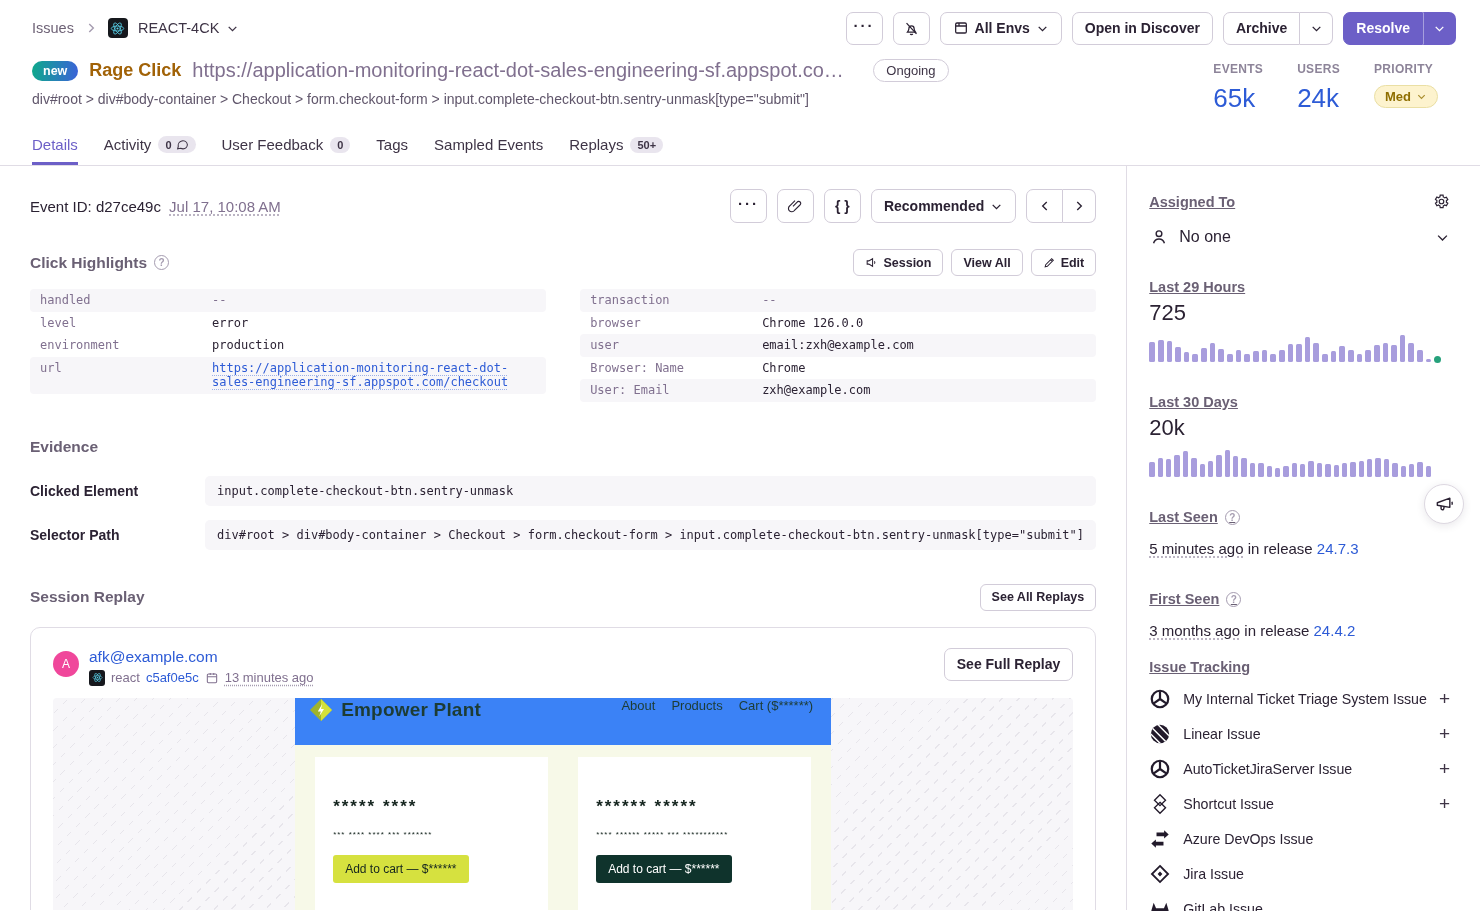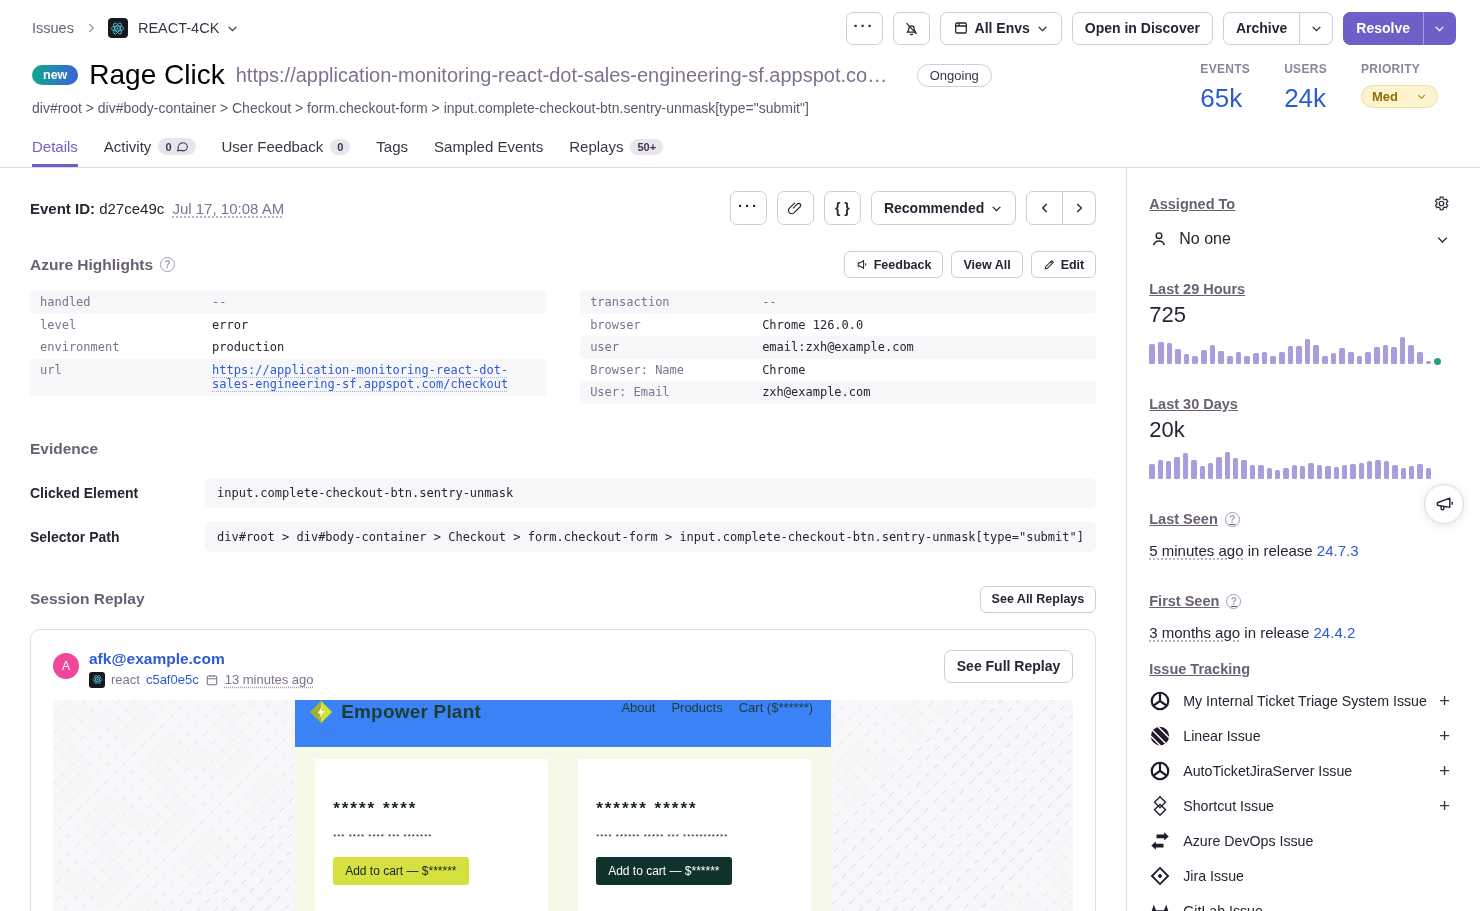--- a/index.html
+++ b/index.html
@@ -20,44 +20,44 @@
   .seg .btn:first-child { border-radius:7px 0 0 7px; }
   .seg .btn + .btn { border-radius:0 7px 7px 0; border-left:none; width:33px; padding:0; }
   .btn.primary { background:#6C5FC7; border-color:#6C5FC7; color:#fff; }
   .seg .btn.primary + .btn.primary { border-left:1px solid rgba(255,255,255,.4); }
   .dots { letter-spacing:2px; font-weight:700; font-size:15px; padding-bottom:6px;}
 
   
   .header { display:flex; justify-content:space-between; padding:7px 30px 0 32px; }
   .title-row { display:flex; align-items:center; gap:11px; }
   .badge-new { background:linear-gradient(95deg,#0ea98b,#3b62d9); color:#fff; font-size:12.5px; font-weight:700; padding:3px 11px; border-radius:14px; }
-  .title { font-size:28px; font-weight:400; color:#000000; }
+  .title { font-size:18px; font-weight:700; color:#a16207; }
   .title-url { font-size:20px; color:#80708F; max-width:668px; overflow:hidden; text-overflow:ellipsis; white-space:nowrap; }
   .pill-ongoing { border:1px solid #d2ccd9; border-radius:15px; font-size:13px; color:#3e3446; padding:3px 12px; margin-left:2px; white-space:nowrap;}
   .culprit { margin-top:9px; font-size:14px; color:#60566b; }
   .stats { display:flex; gap:34px; padding-top:3px; margin-right:12px; flex-shrink:0;}
   .stat-label { font-size:12px; font-weight:700; color:#8d8499; letter-spacing:.3px; }
   .stat-value { margin-top:7px; font-size:26px; color:#2D5BD6; }
-  .badge-med { margin-top:9px; display:inline-flex; align-items:center; gap:18px; background:#fdf3ce; border:1px solid #eadfa4; color:#8f6e00; font-weight:700; font-size:13px; padding:3px 10px; border-radius:14px; }
+  .badge-med { margin-top:9px; display:inline-flex; align-items:center; gap:5px; background:#fdf3ce; border:1px solid #eadfa4; color:#8f6e00; font-weight:700; font-size:13px; padding:3px 10px; border-radius:14px; }
 
   
   .tabs { display:flex; gap:26px; padding:14px 32px 0 32px; border-bottom:1px solid #e0dce5; margin-top:8px; }
   .tab { display:flex; align-items:center; gap:7px; font-size:15px; color:#3e3446; padding-bottom:12px; cursor:pointer; }
   .tab.active { color:#6C5FC7; box-shadow:inset 0 -3px 0 #6C5FC7; }
   .tab-badge { background:#e9e5ee; border-radius:10px; font-size:11px; font-weight:700; color:#3e3446; padding:2px 7px; display:inline-flex; align-items:center; gap:4px;}
 
   
   .page-body { display:flex; height:744px; }
   main { width:1133px; padding:23px 30px 0 30px; overflow:hidden; }
   aside { flex:1; border-left:1px solid #e0dce5; padding:27px 30px 0 22px; }
 
   
   .event-row { display:flex; justify-content:space-between; align-items:center; }
   .event-id { font-size:15px; color:#2b2233; }
-  .event-id b { font-weight:700; }
+  .event-id b { font-weight:400; }
   .evt-ts { color:#80708F; text-decoration:underline dotted #a59cb0; text-underline-offset:3px; margin-left:4px;}
   .event-actions { display:flex; gap:10px; align-items:center; }
   .btn.md { height:34px; font-size:14px; }
 
   
   .section-head { display:flex; justify-content:space-between; align-items:center; }
   .section-title { font-size:15.5px; font-weight:700; color:#6a6074; display:inline-flex; align-items:center; gap:7px;}
   .help { width:15px; height:15px; border:1.4px solid #a59cb0; border-radius:50%; color:#a59cb0; font-size:10px; font-weight:700; display:inline-flex; align-items:center; justify-content:center; }
   .mini-actions { display:flex; gap:8px; }
   .btn.xs { height:27px; padding:0 11px; font-size:12.5px; border-radius:6px; gap:5px;}
@@ -76,21 +76,21 @@
   .ev-row { display:flex; align-items:center; }
   .ev-label { width:175px; flex-shrink:0; font-size:14px; font-weight:700; color:#2b2233; }
   .ev-value { flex:1; background:#f7f6f9; border-radius:5px; padding:8px 12px; font-family:"DejaVu Sans Mono",monospace; font-size:12px; color:#2b2233; white-space:nowrap; }
 
   
   .replay-sec { margin-top:34px; }
   .replay-card { margin-top:16px; border:1px solid #e0dce5; border-radius:10px; padding:20px 22px; height:500px; }
   .rc-head { display:flex; justify-content:space-between; align-items:flex-start; }
   .rc-user { display:flex; gap:10px; }
   .avatar { width:26px; height:26px; border-radius:50%; background:#f0479b; color:#fff; font-size:12px; display:flex; align-items:center; justify-content:center; margin-top:3px;}
-  .rc-email { color:#2D5BD6; font-weight:700; font-size:15.5px; }
+  .rc-email { color:#2D5BD6; font-weight:400; font-size:15.5px; }
   .rc-meta { display:flex; align-items:center; gap:6px; margin-top:4px; font-size:13px; color:#80708F; }
   .rc-meta .proj-badge { width:16px; height:16px; border-radius:3px;}
   .rc-link { color:#2D5BD6; }
   .rc-ago { text-decoration:underline dotted #a59cb0; text-underline-offset:3px; }
   .viewport { margin-top:12px; height:400px; border-radius:4px;
      background-color:#f7f6f9;
      background-image:repeating-linear-gradient(45deg,rgba(247,246,249,0) 0 6px,rgba(247,246,249,1) 6px 13px),repeating-linear-gradient(135deg,transparent 0 11px,#e7e5eb 11px 12px);
      display:flex; justify-content:center; overflow:hidden; position:relative;}
   .site { width:536px; background:#f7f9e8; }
   .site-head { background:#3b82f6; height:47px; display:flex; align-items:flex-start; justify-content:space-between; padding:0 18px 0 14px; }
@@ -293,29 +293,29 @@
                 <path d="M9 5l7 7-7 7"></path>
               </svg>
         </button>
       </span>
     </div>
   </div>
 
   <div style="margin-top:26px;">
     <div class="section-head">
       <span class="section-title">
-        <span>Azure Highlights</span>
+        <span>Click Highlights</span>
         <span class="help">?</span>
       </span>
       <span class="mini-actions">
         <button class="btn xs">
           <svg width="13" height="13" viewBox="0 0 24 24" fill="none" stroke="#2b2233" stroke-width="1.9">
                 <path d="M14 5L7 9H4v6h3l7 4zM17.5 9.5a5 5 0 010 5"></path>
               </svg>
-          <span>Feedback</span>
+          <span>Session</span>
         </button>
         <button class="btn xs">
               <span>View All</span>
             </button>
         <button class="btn xs">
           <svg width="13" height="13" viewBox="0 0 24 24" fill="none" stroke="#2b2233" stroke-width="1.9">
                 <path d="M4 20l1-4L16 5l3 3L8 19l-4 1zM14 7l3 3"></path>
               </svg>
           <span>Edit</span>
         </button>

